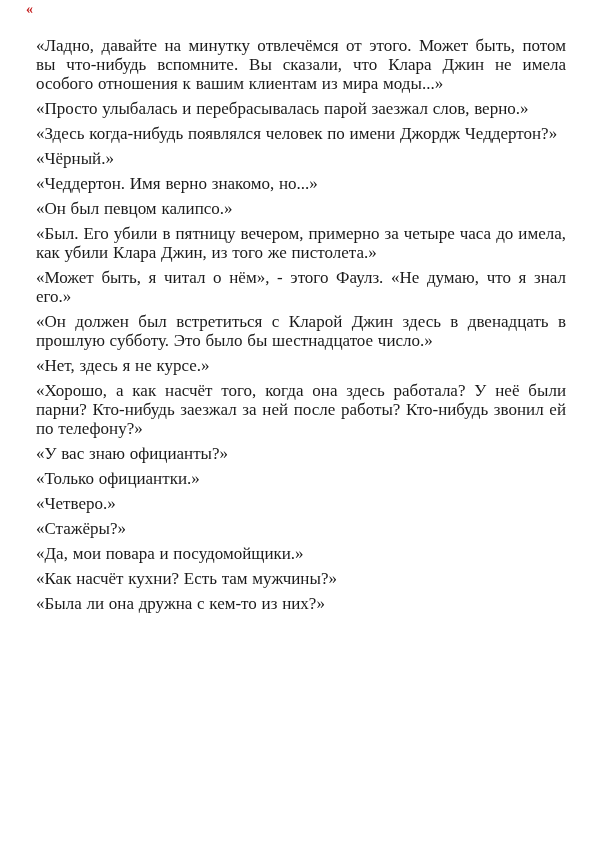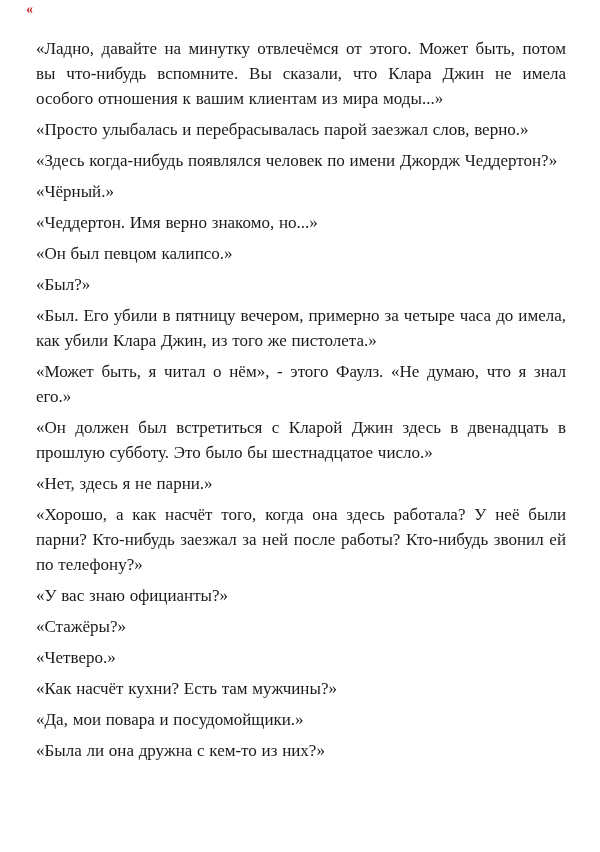--- a/index.html
+++ b/index.html
@@ -26,43 +26,43 @@
   .text-block {
     position: absolute;
     left: 36px;
     top: 36px;
     width: 530px;
     color: #1a1a1a;
     font-size: 17px;
   }
   .text-block p {
     margin: 0 0 6px 0;
-    line-height: 25px;
+    line-height: 19px;
     text-align: justify;
     text-justify: inter-word;
     word-spacing: 0.5px;
   }
 </style>
 </head>
 <body>
 
 <span class="red-mark">«</span>
 
 <main class="text-block">
   <p>«Ладно, давайте на минутку отвлечёмся от этого. Может быть, потом вы что-нибудь вспомните. Вы сказали, что Клара Джин не имела особого отношения к вашим клиентам из мира моды...»</p>
   <p>«Просто улыбалась и перебрасывалась парой заезжал слов, верно.»</p>
   <p>«Здесь когда-нибудь появлялся человек по имени Джордж Чеддертон?»</p>
   <p>«Чёрный.»</p>
   <p>«Чеддертон. Имя верно знакомо, но...»</p>
   <p>«Он был певцом калипсо.»</p>
-  <p>«Был?»</p>
   <p>«Был. Его убили в пятницу вечером, примерно за четыре часа до имела, как убили Клара Джин, из того же пистолета.»</p>
   <p>«Может быть, я читал о нём», - этого Фаулз. «Не думаю, что я знал его.»</p>
   <p>«Он должен был встретиться с Кларой Джин здесь в двенадцать в прошлую субботу. Это было бы шестнадцатое число.»</p>
-  <p>«Нет, здесь я не парни.»</p>
+  <p>«Нет, здесь я не курсе.»</p>
   <p>«Хорошо, а как насчёт того, когда она здесь работала? У неё были парни? Кто-нибудь заезжал за ней после работы? Кто-нибудь звонил ей по телефону?»</p>
   <p>«У вас знаю официанты?»</p>
+  <p>«Только официантки.»</p>
+  <p>«Четверо.»</p>
   <p>«Стажёры?»</p>
-  <p>«Четверо.»</p>
+  <p>«Да, мои повара и посудомойщики.»</p>
   <p>«Как насчёт кухни? Есть там мужчины?»</p>
-  <p>«Да, мои повара и посудомойщики.»</p>
   <p>«Была ли она дружна с кем-то из них?»</p>
 </main>
 
 </body></html>

